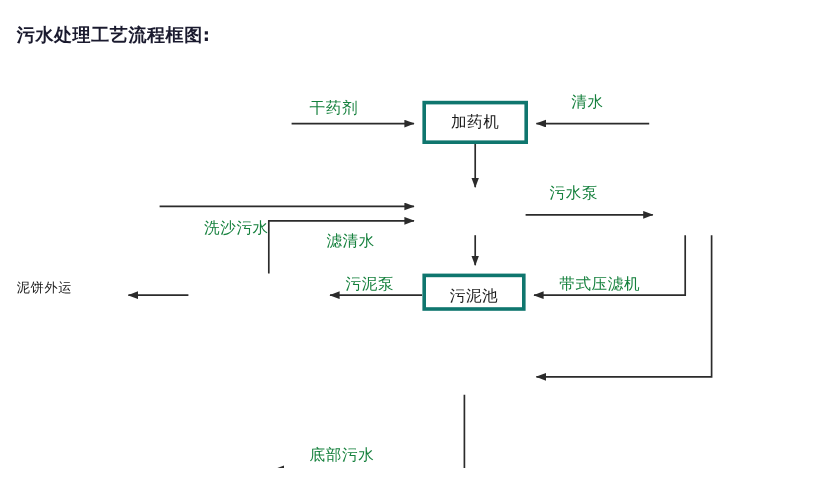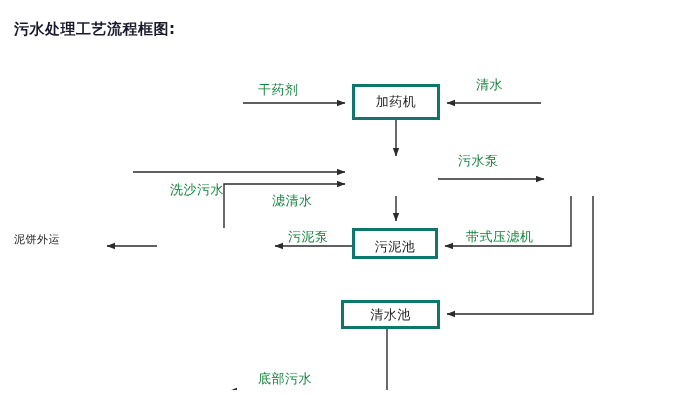--- a/index.html
+++ b/index.html
@@ -111,23 +111,20 @@
     <span>加药机</span>
   </div>
 
 
 
   <div class="node" style="left:352px; top:228px; width:86px; height:31px;align-items:flex-end;">
     <span>污泥池</span>
   </div>
 
 
-  <div class="node" style="left:341px; top:300px; width:99px; height:29px;">
-    <span>清水池</span>
-  </div>
 
   <div class="edge-label" style="left:258px; top:81px;">干药剂</div>
   <div class="edge-label" style="left:476px; top:76px;">清水</div>
   <div class="edge-label" style="left:170px; top:152px;margin-top:29px;">洗沙污水</div>
   <div class="edge-label" style="left:272px; top:192px;">滤清水</div>
   <div class="edge-label" style="left:458px; top:152px;">污水泵</div>
   <div class="edge-label" style="left:288px; top:228px;">污泥泵</div>
   <div class="edge-label" style="left:466px; top:228px;">带式压滤机</div>
   <div class="edge-label" style="left:258px; top:370px;">底部污水</div>
 

